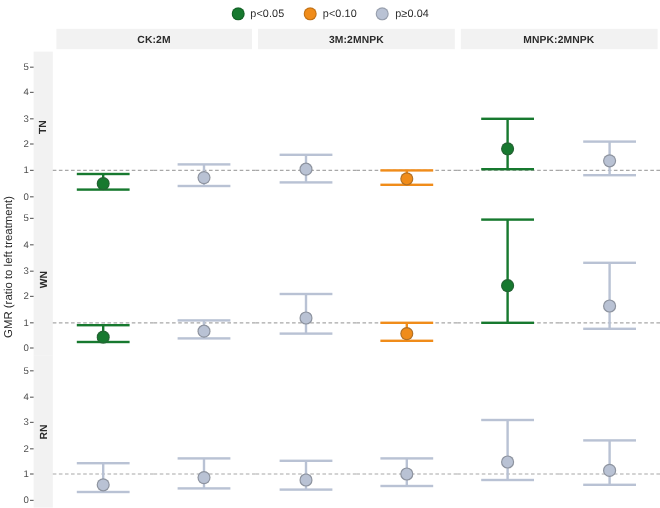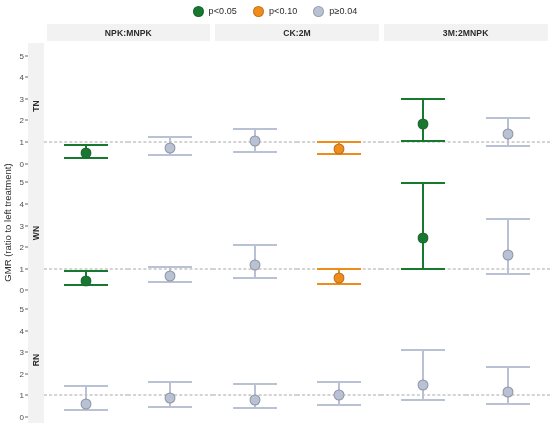--- a/index.html
+++ b/index.html
@@ -211,23 +211,23 @@
         <span class="legend-label">p≥0.04</span>
       </div>
     </div>
 
   <div class="ytitle">
     <span>GMR (ratio to left treatment)</span>
   </div>
 
   <div class="plot">
     <div class="col-headers" id="col-headers">
-        <div class="col-head">NPK:MNPK</div>
         <div class="col-head">CK:2M</div>
         <div class="col-head">3M:2MNPK</div>
+        <div class="col-head">MNPK:2MNPK</div>
       </div>
     <div class="rows" id="rows">
         <div class="row" style="height: 126.667px;">
           <div class="axis">
             <div class="tick-label" style="top: 95.2632%;">0</div>
             <div class="tick-mark" style="top: 95.2632%;"></div>
             <div class="tick-label" style="top: 78.2066%;">1</div>
             <div class="tick-mark" style="top: 78.2066%;"></div>
             <div class="tick-label" style="top: 61.1501%;">2</div>
             <div class="tick-mark" style="top: 61.1501%;"></div>

